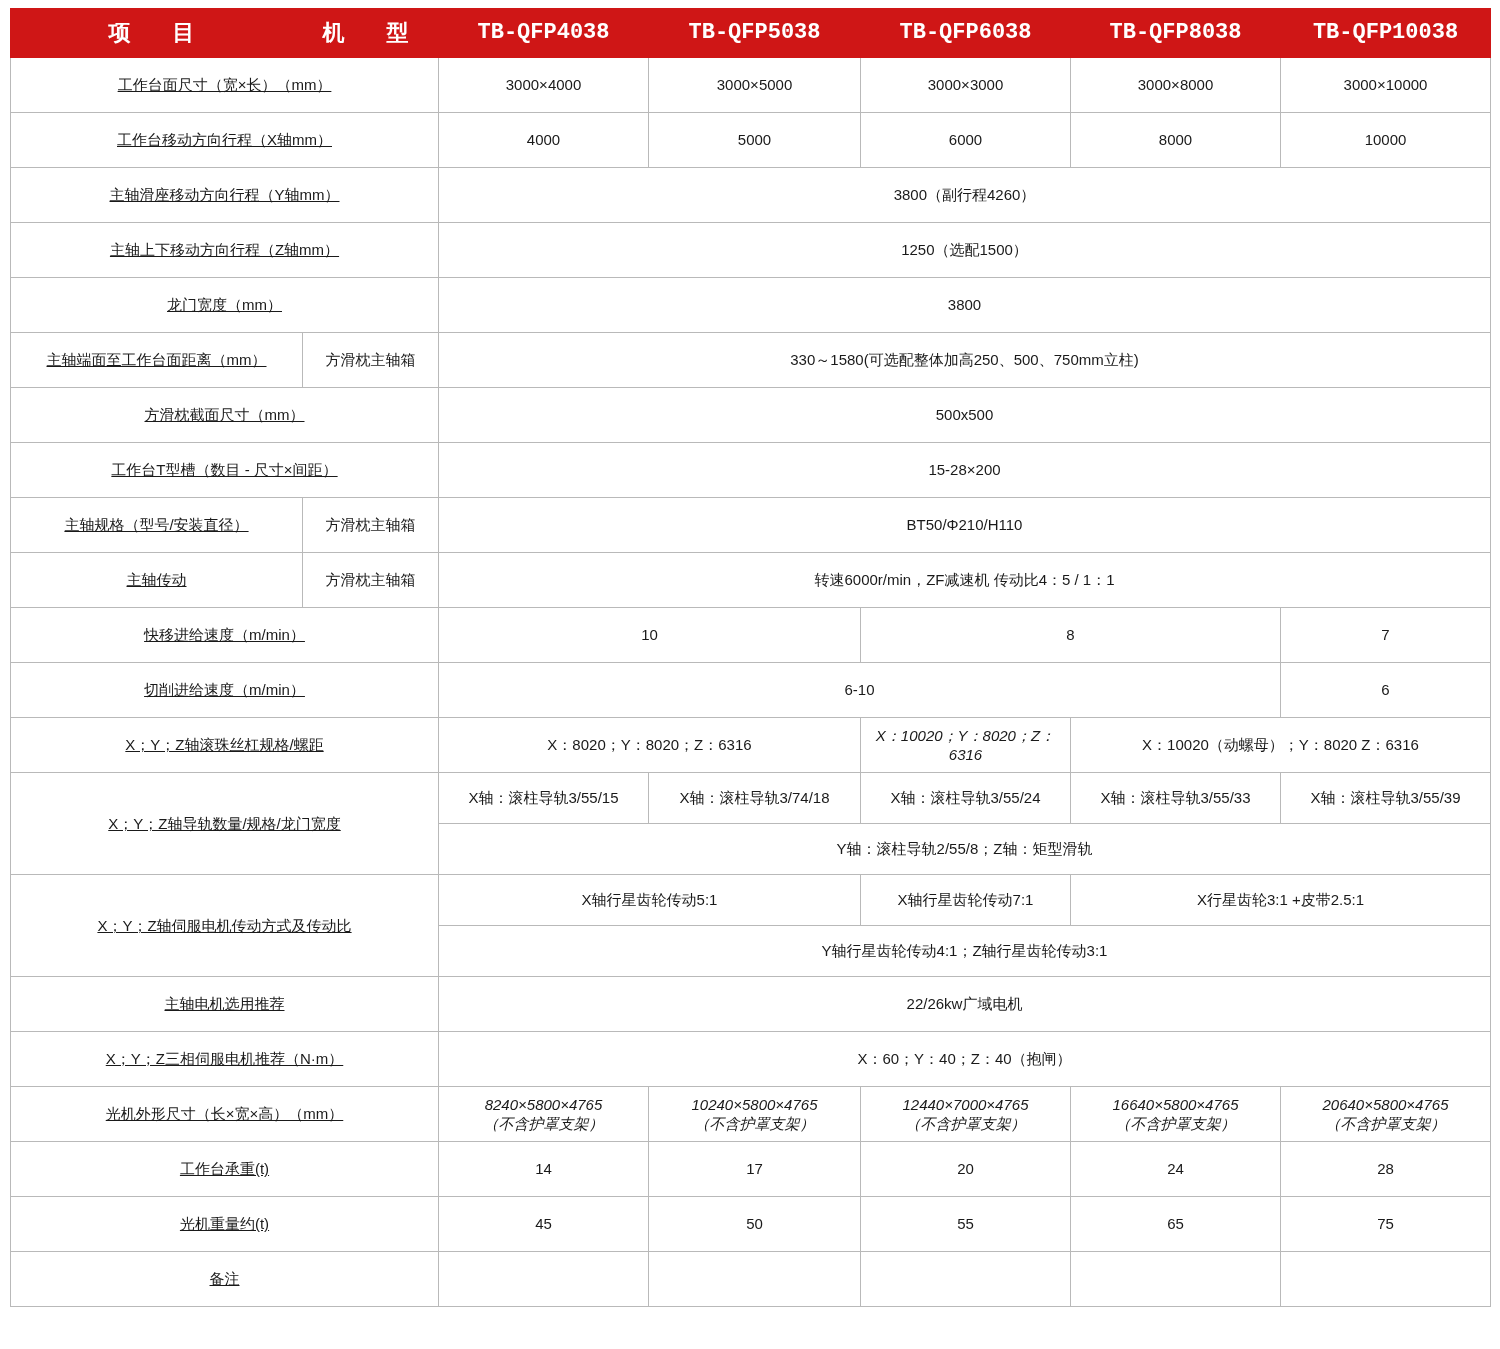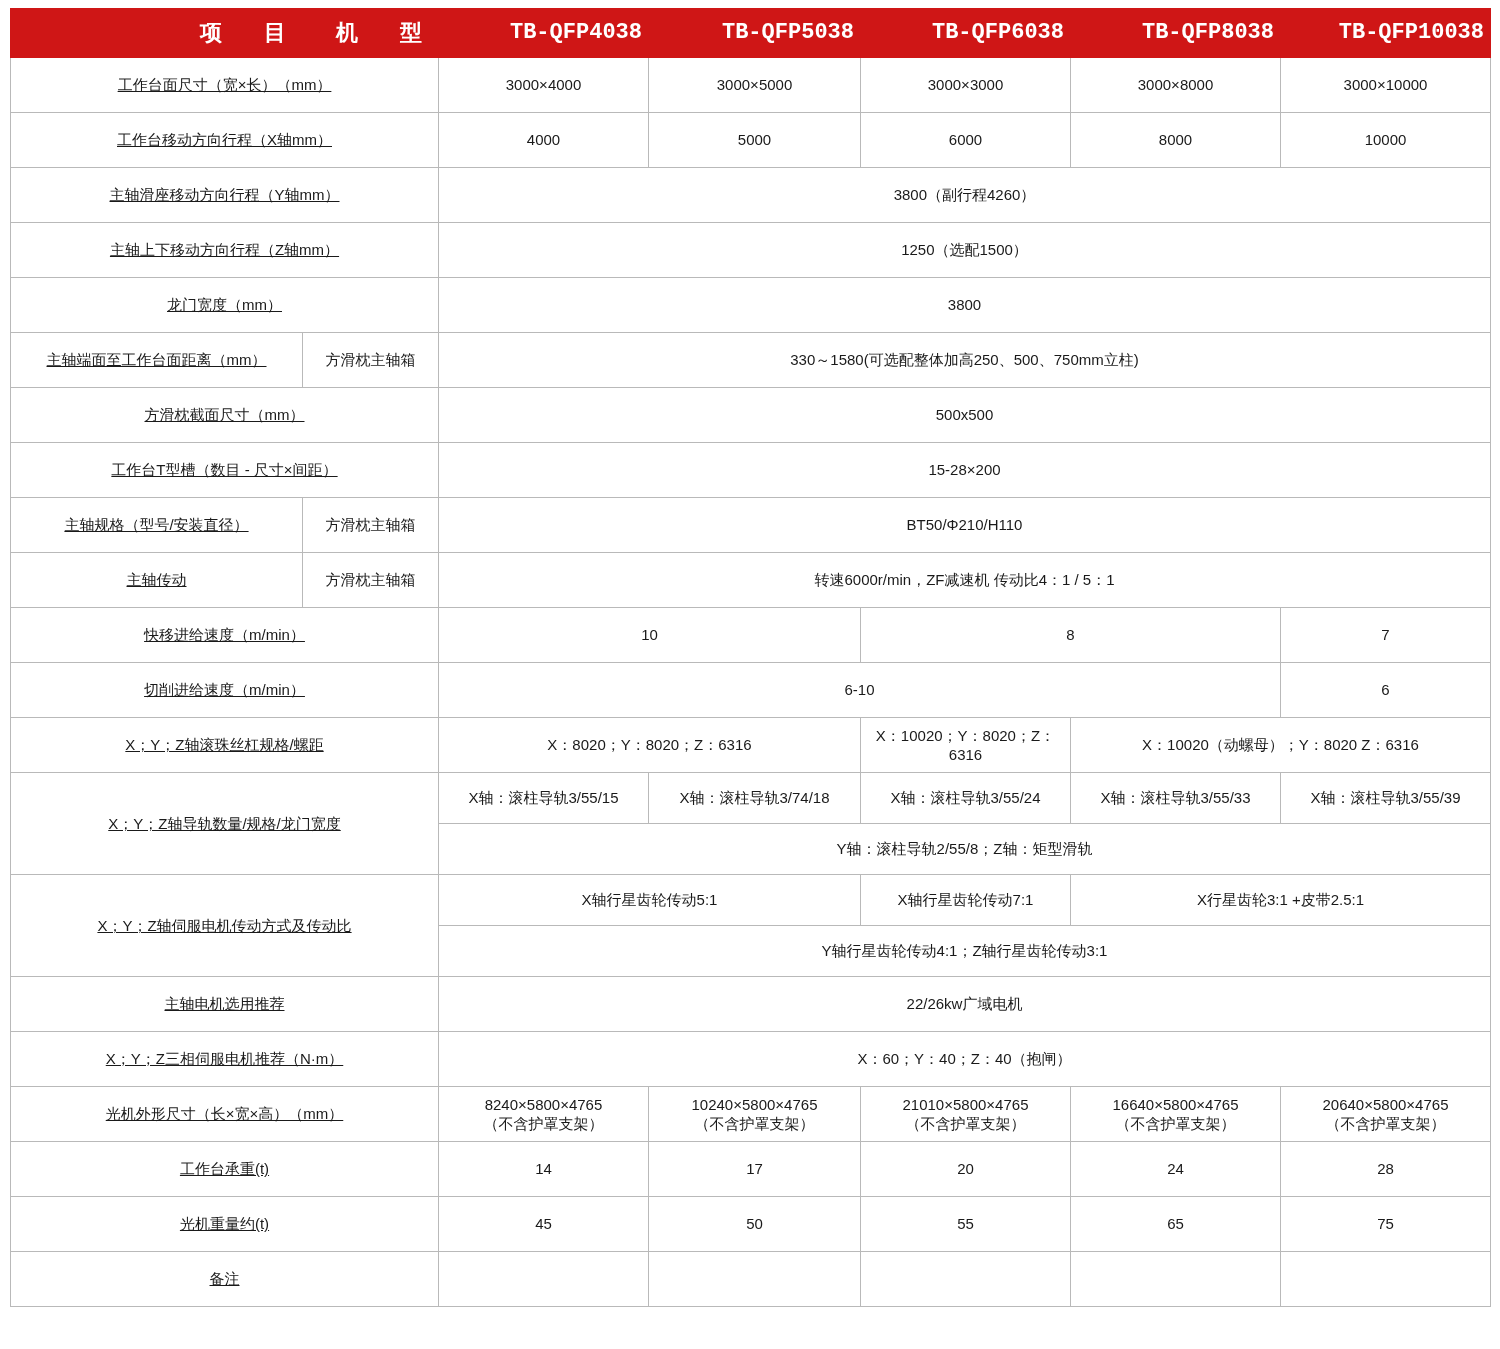--- a/index.html
+++ b/index.html
@@ -38,21 +38,20 @@
   }
   
   tr.head th {
     background: #cf1616;
     color: #ffffff;
     border: 1px solid #cf1616;
     font-size: 22px;
     font-weight: bold;
     height: 44px;
     padding: 2px 6px;
-    text-align: right;
   }
   th.head-item {
     letter-spacing: 10px;
     padding-left: 14px;
   }
   th.head-model {
     letter-spacing: 10px;
     padding-left: 14px;
     border-left: 2px solid #ffffff;
   }
@@ -68,20 +67,21 @@
     font-size: 15px;
     text-decoration: underline;
   }
   td.sublabel {
     text-align: center;
     font-size: 15px;
   }
   td.two-line {
     line-height: 1.35;
     font-size: 14px;
+    font-style: italic;
   }
   td.big {
     font-size: 19px;
   }
   .colw-1 { width: 292px; }
   .colw-2 { width: 136px; }
   .colw-3 { width: 210px; }
   .colw-4 { width: 212px; }
   .colw-5 { width: 210px; }
   .colw-6 { width: 210px; }
@@ -167,21 +167,21 @@
 
       <tr class="body-row">
         <td class="label">主轴规格（型号/安装直径）</td>
         <td class="sublabel">方滑枕主轴箱</td>
         <td colspan="5">BT50/Φ210/H110</td>
       </tr>
 
       <tr class="body-row">
         <td class="label">主轴传动</td>
         <td class="sublabel">方滑枕主轴箱</td>
-        <td colspan="5">转速6000r/min，ZF减速机 传动比4：1 / 5：1</td>
+        <td colspan="5">转速6000r/min，ZF减速机 传动比4：5 / 1：1</td>
       </tr>
 
       <tr class="body-row">
         <td class="label" colspan="2">快移进给速度（m/min）</td>
         <td colspan="2">10</td>
         <td colspan="2">8</td>
         <td class="big">7</td>
       </tr>
 
       <tr class="body-row">
@@ -228,21 +228,21 @@
         <td class="label" colspan="2">X；Y；Z三相伺服电机推荐（N·m）</td>
         <td colspan="5">X：60；Y：40；Z：40（抱闸）</td>
       </tr>
 
       <tr class="body-row">
         <td class="label" colspan="2">光机外形尺寸（长×宽×高）（mm）</td>
         <td class="two-line" style="white-space:pre-line">8240×5800×4765
 （不含护罩支架）</td>
         <td class="two-line" style="white-space:pre-line">10240×5800×4765
 （不含护罩支架）</td>
-        <td class="two-line" style="white-space:pre-line">21010×5800×4765
+        <td class="two-line" style="white-space:pre-line">12440×7000×4765
 （不含护罩支架）</td>
         <td class="two-line" style="white-space:pre-line">16640×5800×4765
 （不含护罩支架）</td>
         <td class="two-line" style="white-space:pre-line">20640×5800×4765
 （不含护罩支架）</td>
       </tr>
 
       <tr class="body-row">
         <td class="label" colspan="2">工作台承重(t)</td>
         <td>14</td>

